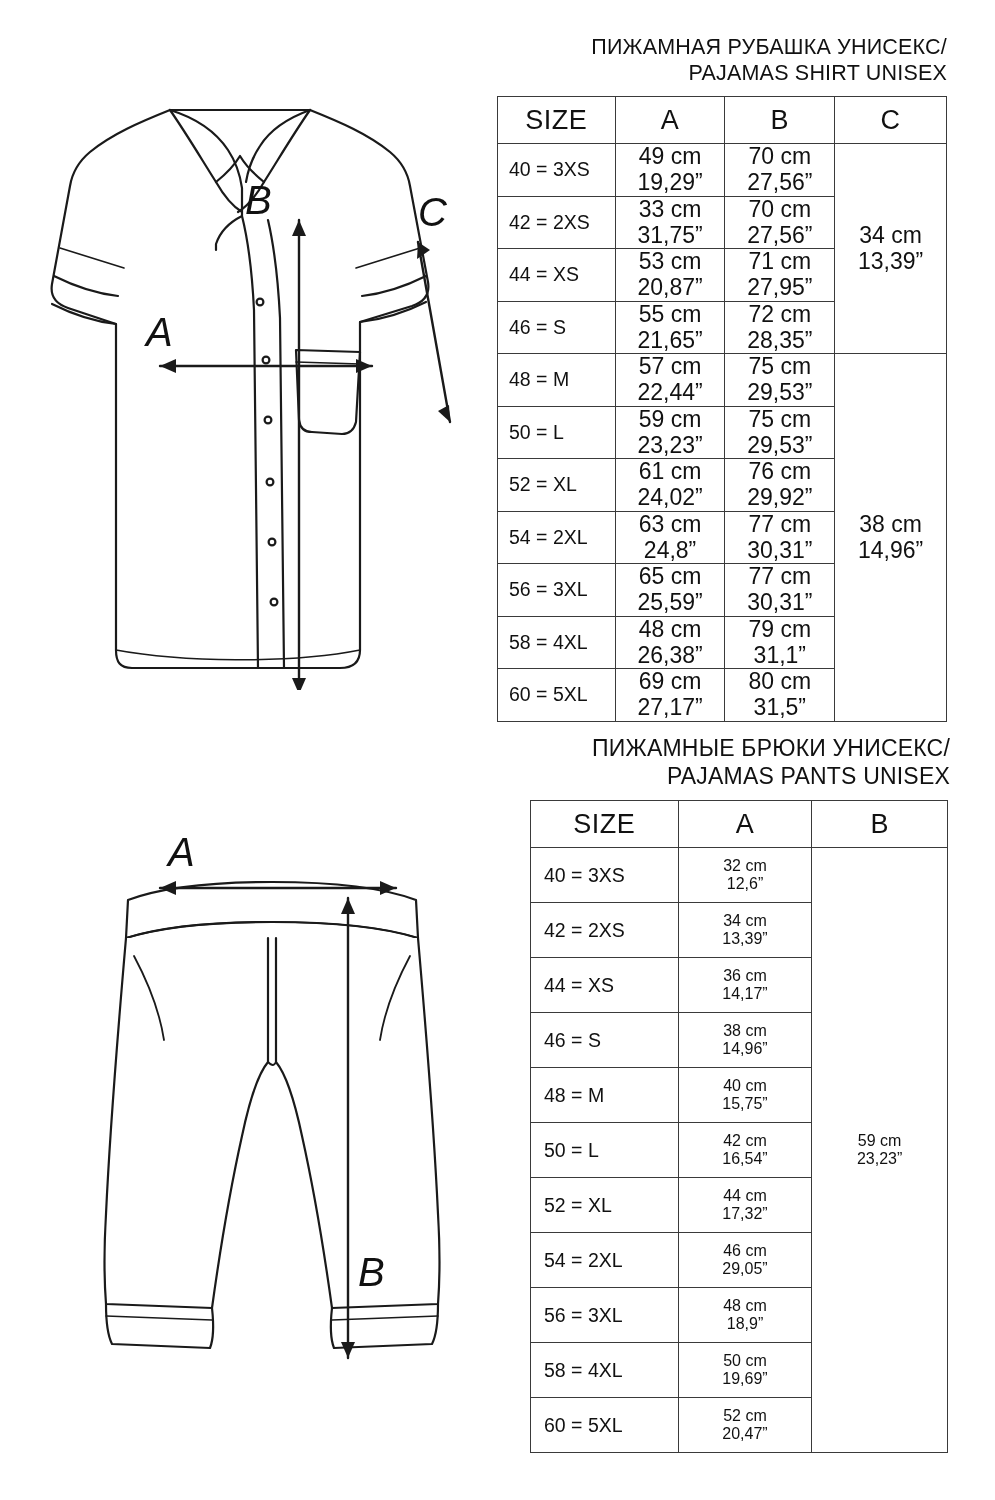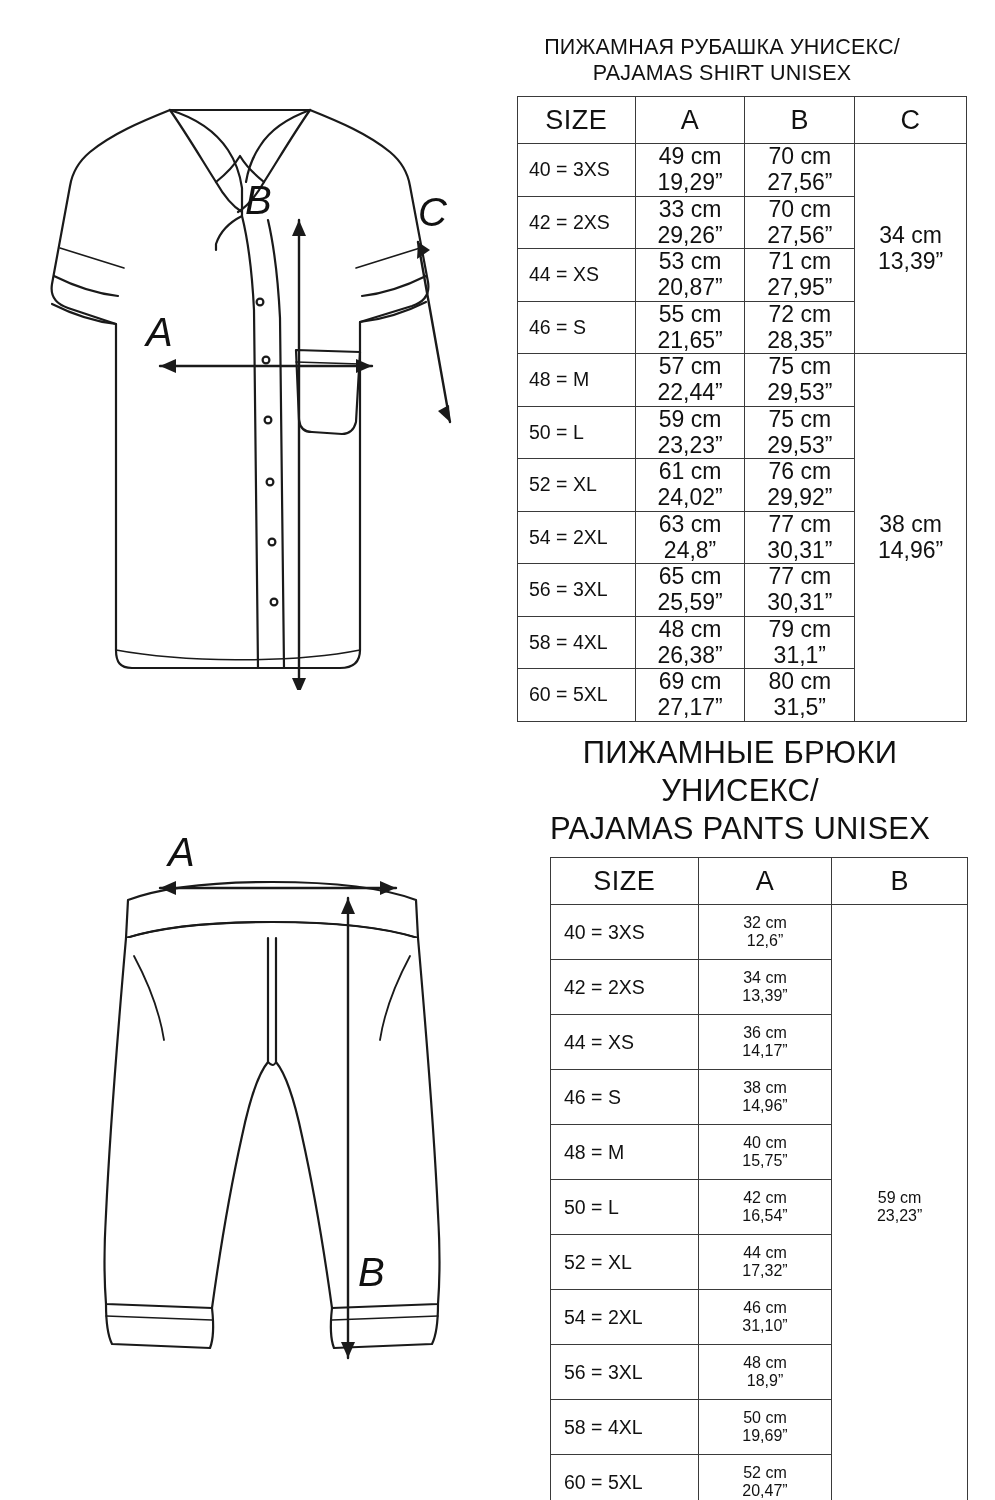--- a/index.html
+++ b/index.html
@@ -35,36 +35,35 @@
   #shirt-illustration { left: 20px; top: 70px; width: 470px; height: 620px; }
   #pants-illustration { left: 60px; top: 90px; width: 440px; height: 620px; }
 
   .table-block {
     position: absolute;
   }
   #shirt-table-block { left: 497px; top: 34px; width: 450px; }
   #pants-table-block { left: 530px; top: 14px; width: 420px; }
 
   .table-title {
-    text-align: center;
+    text-align: right;
     font-size: 21.5px;
     letter-spacing: 0.2px;
     line-height: 1.22;
     margin-bottom: 10px;
     color: #111;
     white-space: pre-line;
   }
   #pants-table-block .table-title {
-    font-size: 31px;
+    font-size: 23px;
   }
 
   table.size-table {
     border-collapse: collapse;
     background: #fff;
-    margin-left: 20px;
   }
   table.size-table td, table.size-table th {
     border: 1px solid #3a3a3a;
     text-align: center;
     vertical-align: middle;
     font-weight: normal;
     color: #111;
   }
 
   
@@ -217,21 +216,21 @@
               </td>
             <td rowspan="4">
                 <span class="meas-line">34 cm</span>
                 <span class="meas-line">13,39”</span>
               </td>
           </tr>
           <tr>
             <td class="size-cell">42 = 2XS</td>
             <td>
                 <span class="meas-line">33 cm</span>
-                <span class="meas-line">29,26”</span>
+                <span class="meas-line">31,75”</span>
               </td>
             <td>
                 <span class="meas-line">70 cm</span>
                 <span class="meas-line">27,56”</span>
               </td>
           </tr>
           <tr>
             <td class="size-cell">44 = XS</td>
             <td>
                 <span class="meas-line">53 cm</span>
@@ -440,21 +439,21 @@
             <td class="size-cell">52 = XL</td>
             <td>
                 <span class="meas-line">44 cm</span>
                 <span class="meas-line">17,32”</span>
               </td>
           </tr>
           <tr>
             <td class="size-cell">54 = 2XL</td>
             <td>
                 <span class="meas-line">46 cm</span>
-                <span class="meas-line">31,10”</span>
+                <span class="meas-line">29,05”</span>
               </td>
           </tr>
           <tr>
             <td class="size-cell">56 = 3XL</td>
             <td>
                 <span class="meas-line">48 cm</span>
                 <span class="meas-line">18,9”</span>
               </td>
           </tr>
           <tr>

